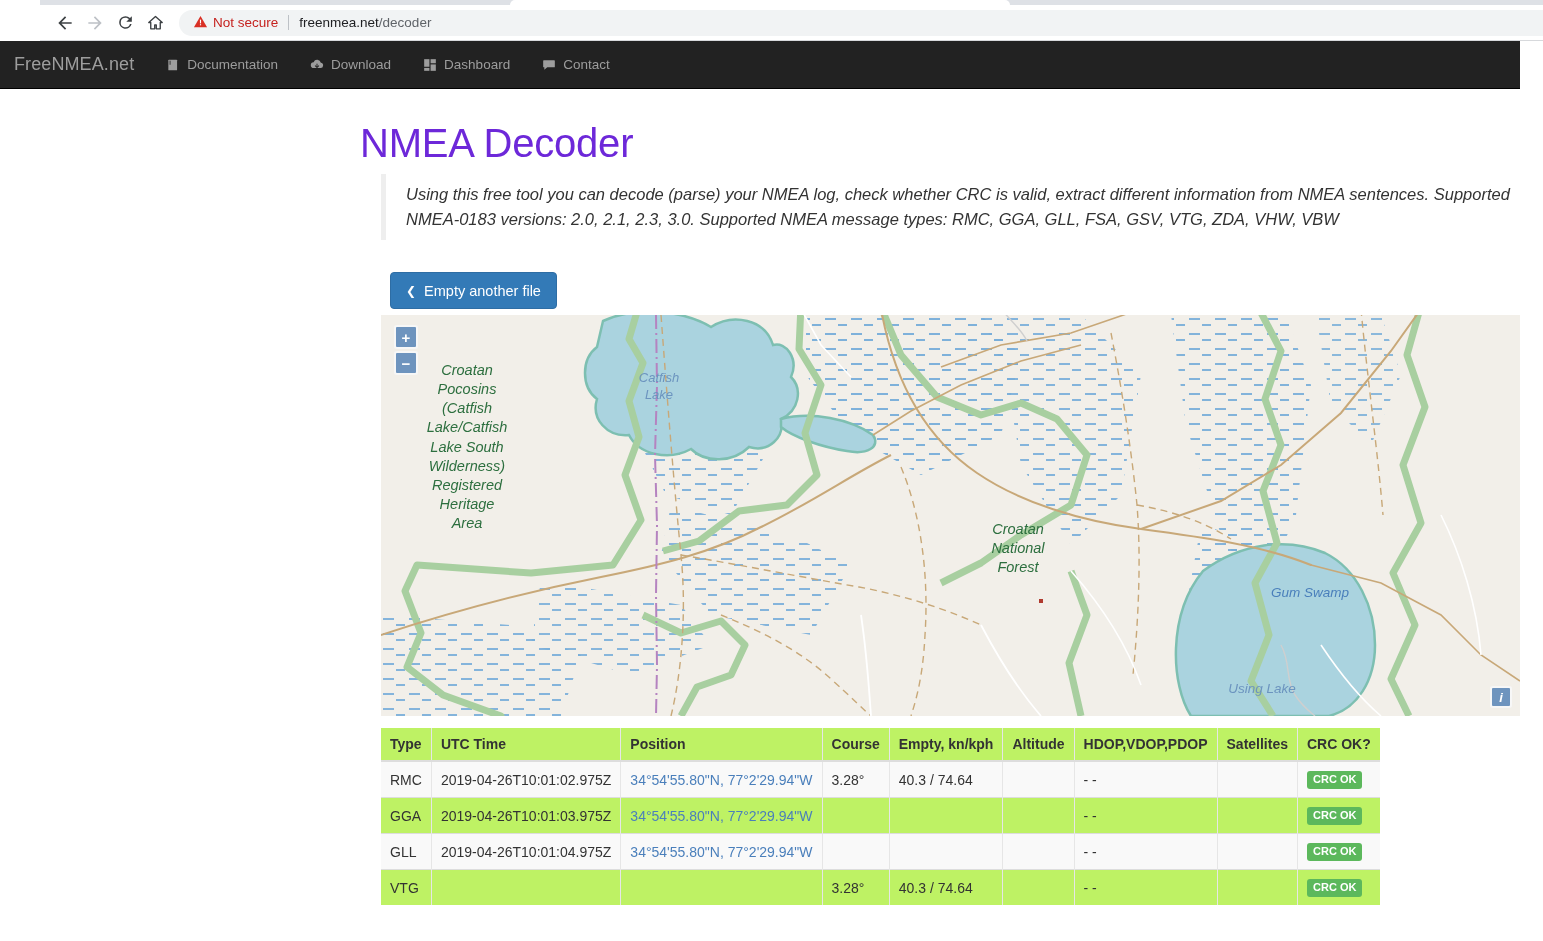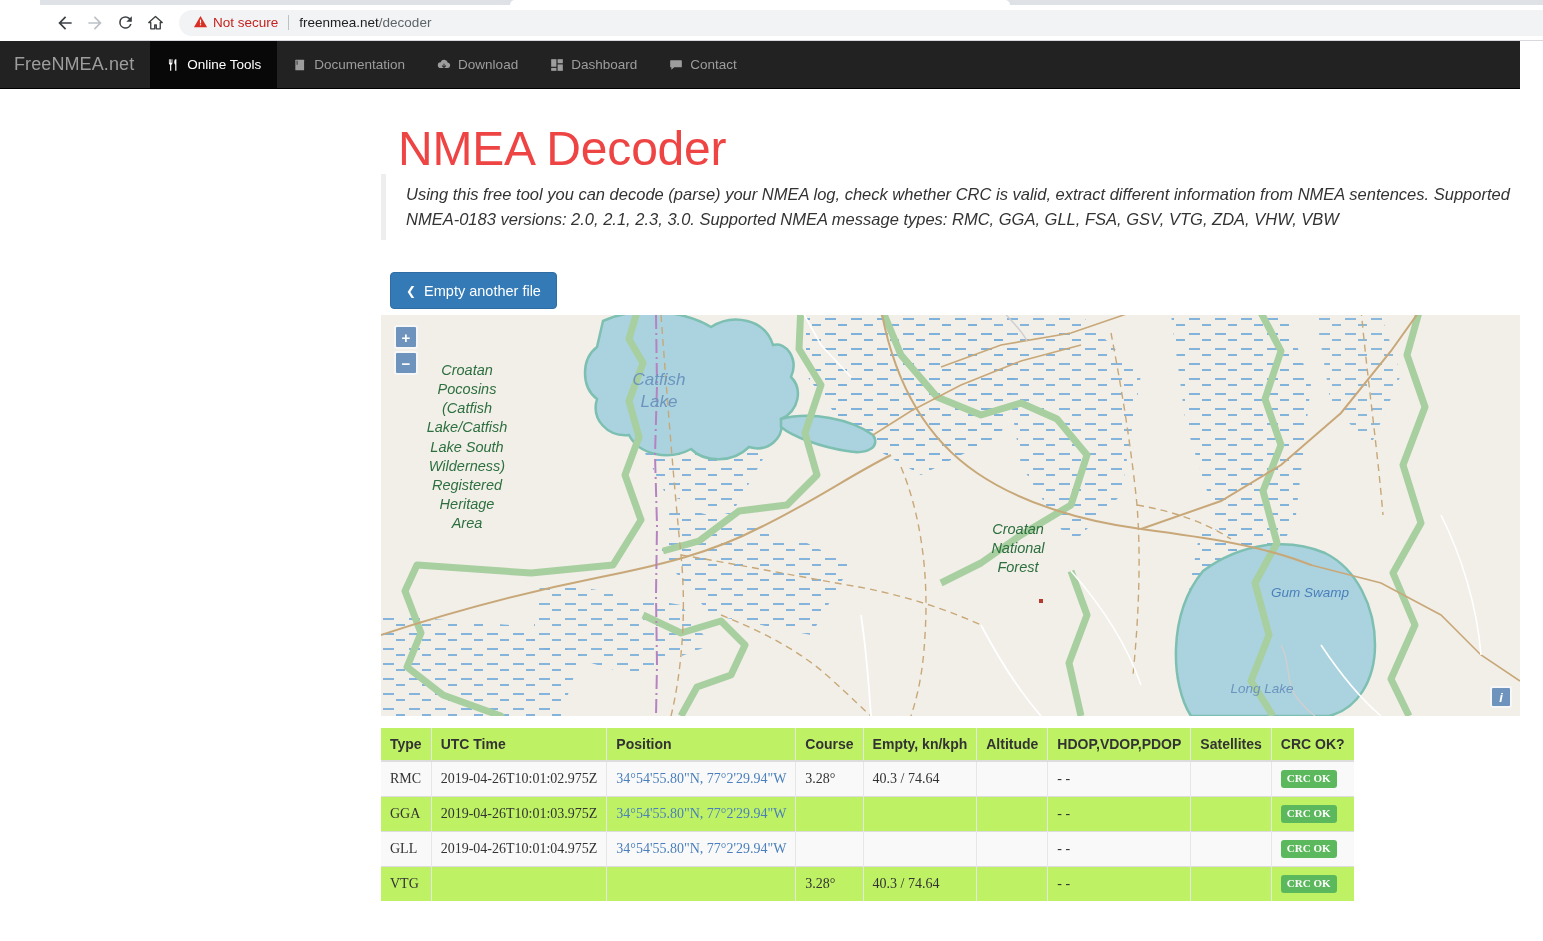--- a/index.html
+++ b/index.html
@@ -113,23 +113,23 @@
   .nav-item .nav-ico svg { display: block; }
 
   
   #page {
     position: absolute; top: 89px; left: 0;
     width: 1520px; height: 852px;
     background: #ffffff;
   }
   #page-title {
     position: absolute;
-    left: 398px; top: 32px;
-    font-size: 48px;
-    color: #ef4444;
+    left: 360px; top: 32px;
+    font-size: 40px;
+    color: #6d28d9;
     font-weight: normal;
     margin: 0;
     letter-spacing: -0.2px;
   }
   #intro-block {
     position: absolute;
     left: 381px; top: 85px;
     width: 1140px;
     border-left: 5px solid #eeeeee;
     padding: 8px 0 8px 20px;
@@ -237,21 +237,20 @@
     vertical-align: bottom;
     white-space: nowrap;
   }
   #results-table td {
     padding: 8px 9px;
     border-top: 1px solid #dddddd;
     border-right: 1px solid #e6e6e6;
     vertical-align: middle;
     white-space: nowrap;
     height: 31px;
-    font-family: Liberation Serif, serif;
   }
   #results-table tr.striped td { background: #f9f9f9; }
   #results-table th:last-child, #results-table td:last-child { border-right: 0; }
   .pos-link { color: #4a7fbb; cursor: pointer; }
   .crc-badge {
     display: inline-block;
     background: #5cb85c;
     color: #ffffff;
     font-size: 11px;
     font-weight: bold;
@@ -329,29 +328,20 @@
       <span id="url-text">
         <span>freenmea.net</span><span class="url-path">/decoder</span>
       </span>
     </div>
   </div>
 </div>
 
 <nav id="site-nav">
   <a id="brand">FreeNMEA.net</a>
 
-  <a class="nav-item active">
-    <span class="nav-ico">
-      <svg width="14" height="14" viewBox="0 0 24 24" fill="#ffffff">
-        <path d="M5 2v7a2.5 2.5 0 0 0 2 2.45V22h2V11.45A2.5 2.5 0 0 0 11 9V2H9.6v6H8.7V2H7.3v6h-.9V2z"></path>
-        <path d="M16.5 2c-1.4 0-2.3 1.9-2.3 5 0 2.2.6 3.9 1.6 4.4V22h2V2z"></path>
-      </svg>
-    </span>
-    <span>Online Tools</span>
-  </a>
 
   <a class="nav-item">
     <span class="nav-ico">
       <svg width="14" height="14" viewBox="0 0 24 24" fill="#9d9d9d">
         <path d="M5 3h13a1 1 0 0 1 1 1v16a1 1 0 0 1-1 1H5a1 1 0 0 1-1-1V4a1 1 0 0 1 1-1z"></path>
         <rect x="6.2" y="4.6" width="1.6" height="7" fill="#2f2f2f"></rect>
       </svg>
     </span>
     <span>Documentation</span>
   </a>
@@ -490,30 +480,30 @@
     <div class="map-label lbl-forest-green" style="left:26px; top:46px; width:120px; font-size:14.5px;">Croatan
 Pocosins
 (Catfish
 Lake/Catfish
 Lake South
 Wilderness)
 Registered
 Heritage
 Area</div>
 
-    <div class="map-label lbl-water" style="left:236px; top:54px; width:84px; font-size:17px;">Catfish
+    <div class="map-label lbl-water" style="left:236px; top:54px; width:84px; font-size:13px;">Catfish
 Lake</div>
 
     <div class="map-label lbl-forest-green" style="left:582px; top:205px; width:110px; font-size:14.5px;">Croatan
 National
 Forest</div>
 
     <div class="map-label lbl-swamp" style="left:874px; top:269px; width:110px; font-size:13.5px;">Gum Swamp</div>
 
-    <div class="map-label lbl-water" style="left:826px; top:365px; width:110px; font-size:13.5px;">Long Lake</div>
+    <div class="map-label lbl-water" style="left:826px; top:365px; width:110px; font-size:13.5px;">Using Lake</div>
 
     <div id="marker-dot"></div>
 
     <div class="zoom-ctl" id="zoom-in">+</div>
     <div class="zoom-ctl" id="zoom-out">−</div>
     <div id="map-info-btn">i</div>
   </div>
 
   <table id="results-table">
     <colgroup>

